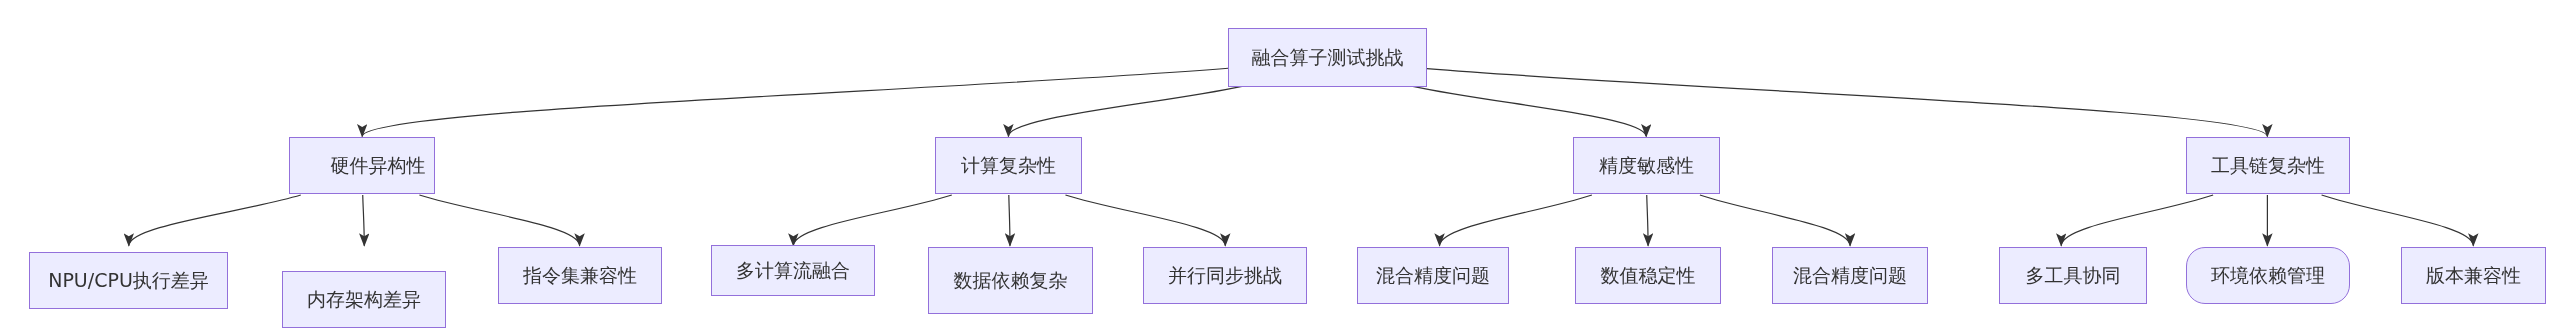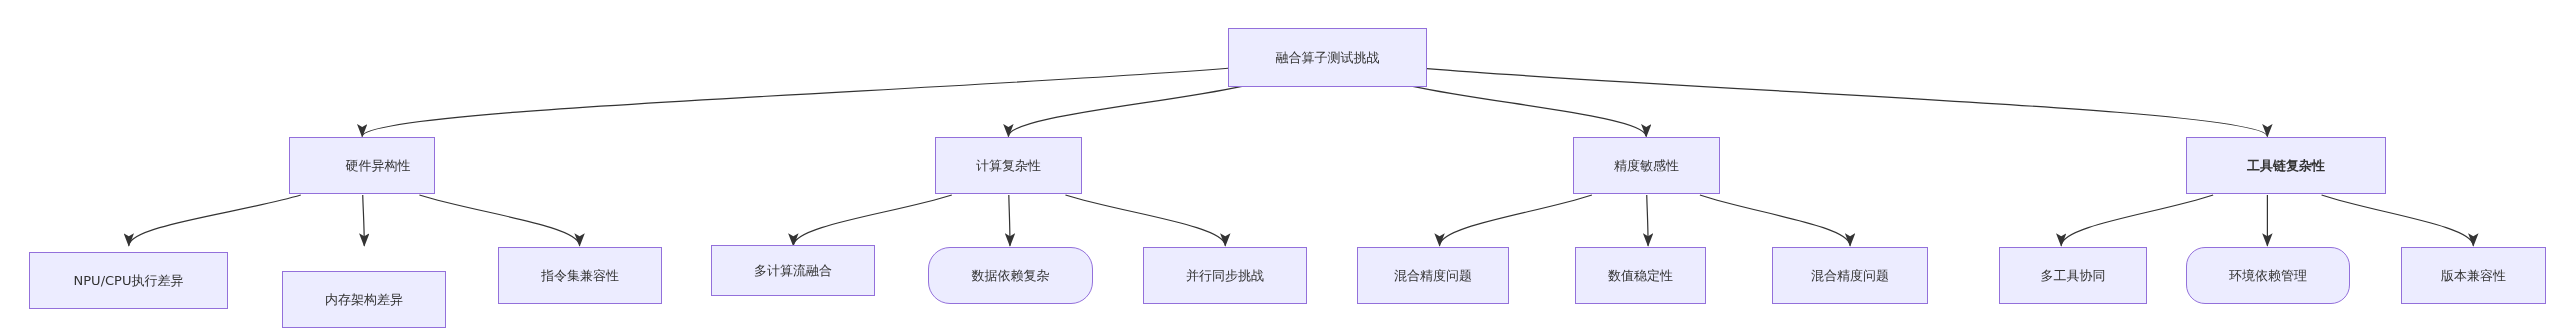--- a/index.html
+++ b/index.html
@@ -28,21 +28,21 @@
   .node {
     position: absolute;
     box-sizing: border-box;
     display: flex;
     align-items: center;
     justify-content: center;
     text-align: center;
     background: #ECECFF;
     border: 1.6px solid #9370DB;
     color: #333333;
-    font-size: 13px;
+    font-size: 19px;
     line-height: 1.2;
     white-space: nowrap;
     user-select: none;
   }
 </style>
 </head>
 <body>
 
 <div class="canvas">
   <svg class="edges-layer" width="2576" height="332" viewBox="0 0 4929 635" xmlns="http://www.w3.org/2000/svg">
@@ -76,45 +76,45 @@
       </div>
       <div class="node" style="left: 289px; top: 137px; width: 146px; height: 57px; padding-left: 32px;">
         <span>硬件异构性</span>
       </div>
       <div class="node" style="left: 935px; top: 137px; width: 147px; height: 57px;">
         <span>计算复杂性</span>
       </div>
       <div class="node" style="left: 1573px; top: 137px; width: 147px; height: 57px;">
         <span>精度敏感性</span>
       </div>
-      <div class="node" style="left: 2186px; top: 137px; width: 200px; height: 57px; font-weight: bold;">
+      <div class="node" style="left: 2186px; top: 137px; width: 164px; height: 57px;">
         <span>工具链复杂性</span>
       </div>
       <div class="node" style="left: 29px; top: 252px; width: 199px; height: 57px;">
         <span>NPU/CPU执行差异</span>
       </div>
       <div class="node" style="left: 282px; top: 247px; width: 164px; height: 57px; margin-top: 24px;">
         <span>内存架构差异</span>
       </div>
       <div class="node" style="left: 498px; top: 247px; width: 164px; height: 57px;">
         <span>指令集兼容性</span>
       </div>
       <div class="node" style="left: 711px; top: 245px; width: 164px; height: 51px;">
         <span>多计算流融合</span>
       </div>
-      <div class="node" style="left: 928px; top: 247px; width: 165px; height: 57px; border-radius: 22px;">
+      <div class="node" style="left: 928px; top: 247px; width: 165px; height: 67px;">
         <span>数据依赖复杂</span>
       </div>
       <div class="node" style="left: 1143px; top: 247px; width: 164px; height: 57px;">
         <span>并行同步挑战</span>
       </div>
       <div class="node" style="left: 1357px; top: 247px; width: 152px; height: 57px;">
         <span>混合精度问题</span>
       </div>
-      <div class="node" style="left: 1575px; top: 247px; width: 131px; height: 57px;">
+      <div class="node" style="left: 1575px; top: 247px; width: 146px; height: 57px;">
         <span>数值稳定性</span>
       </div>
       <div class="node" style="left: 1772px; top: 247px; width: 156px; height: 57px;">
         <span>混合精度问题</span>
       </div>
       <div class="node" style="left: 1987px; top: 247px; width: 148px; height: 57px; margin-left: 12px;">
         <span>多工具协同</span>
       </div>
       <div class="node" style="left: 2186px; top: 247px; width: 164px; height: 57px; border-radius: 19px;">
         <span>环境依赖管理</span>

